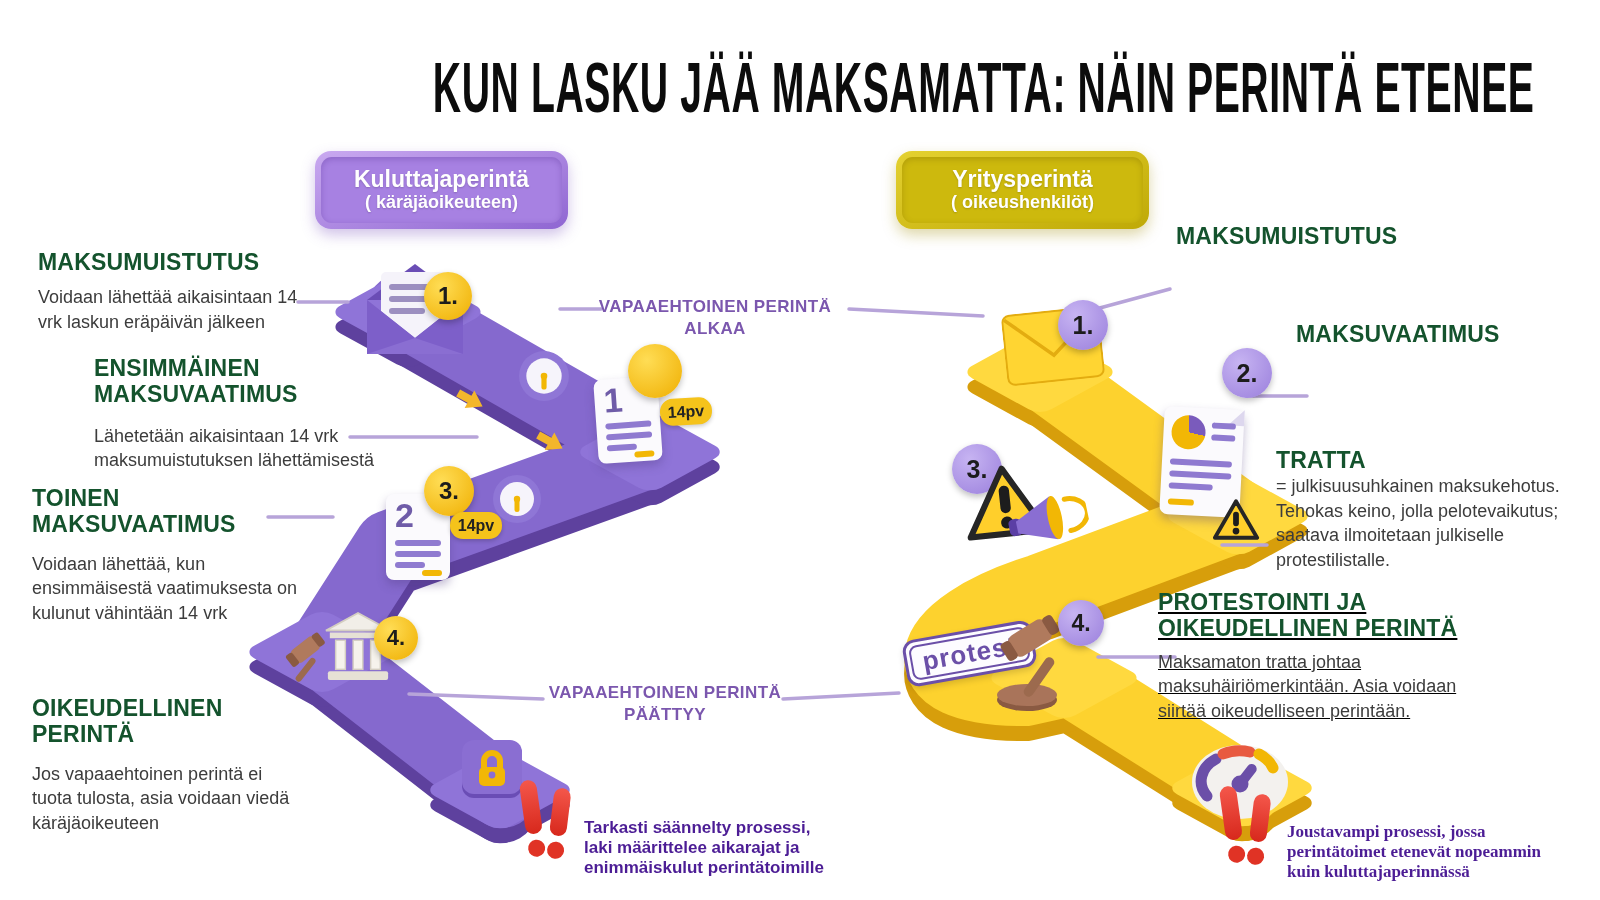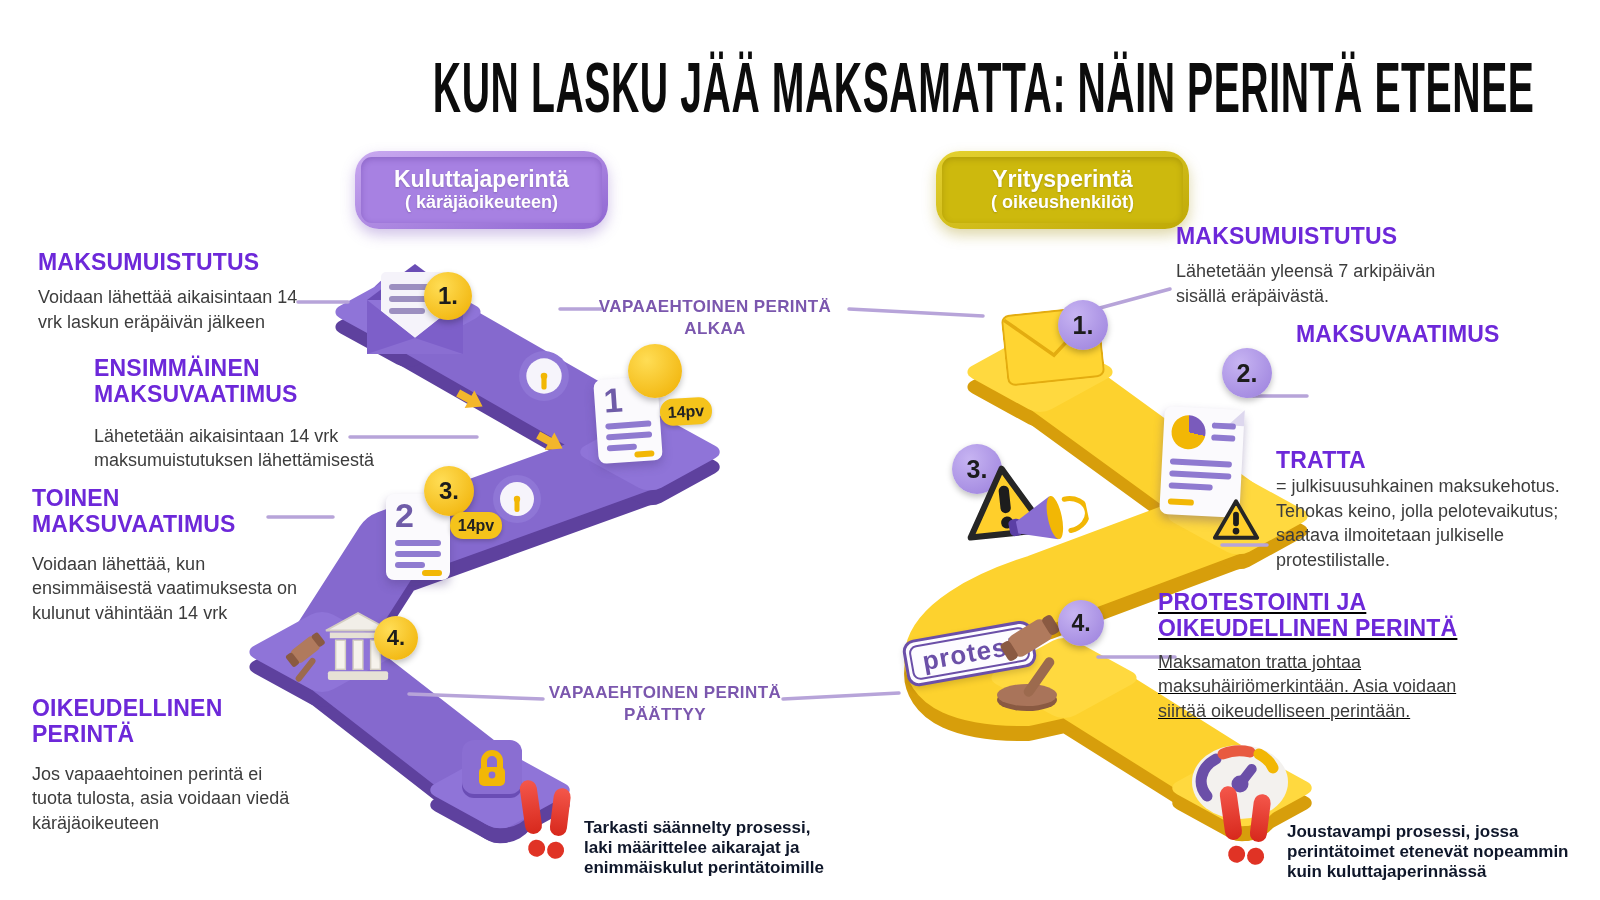--- a/index.html
+++ b/index.html
@@ -6,37 +6,37 @@
   .canvas{position:relative;width:1600px;height:900px;background:#ffffff;overflow:hidden;
           font-family:"Liberation Sans","DejaVu Sans",sans-serif;padding-left:36px;}
   svg.bg{position:absolute;left:0;top:0;width:1600px;height:900px;}
 
   
   .title-wrap{position:absolute;left:0;right:0;top:48px;text-align:center;}
   .title{display:inline-block;transform:scaleX(.56);transform-origin:center;
          font-size:70px;font-weight:800;letter-spacing:1px;color:#0c0c0c;white-space:nowrap;margin:0;}
 
   
-  .badge{position:absolute;width:253px;height:78px;border-radius:24px;padding:6px;box-sizing:border-box;margin-left:40px;}
+  .badge{position:absolute;width:253px;height:78px;border-radius:16px;padding:6px;box-sizing:border-box;}
   .badge-inner{width:100%;height:100%;border-radius:11px;display:flex;flex-direction:column;
                align-items:center;justify-content:center;color:#fff;text-shadow:0 1px 2px rgba(0,0,0,.18);}
   .badge-purple{left:315px;top:151px;background:linear-gradient(160deg,#c9a9f0,#8f66d2);box-shadow:0 6px 14px rgba(120,80,190,.35);}
   .badge-purple .badge-inner{background:#a781e2;box-shadow:inset 0 2px 6px rgba(60,20,120,.25);}
   .badge-yellow{left:896px;top:151px;background:linear-gradient(160deg,#e4d130,#bfa906);box-shadow:0 6px 14px rgba(160,140,10,.35);}
   .badge-yellow .badge-inner{background:#cdb90d;box-shadow:inset 0 2px 6px rgba(110,90,0,.3);}
   .badge-title{font-size:23px;font-weight:800;line-height:1.1;}
   .badge-sub{font-size:18px;font-weight:700;line-height:1.2;}
 
   
   .step{position:absolute;}
-  .step h2{margin:0;font-size:23px;font-weight:800;color:#6d28d9;line-height:1.12;letter-spacing:.2px;}
+  .step h2{margin:0;font-size:23px;font-weight:800;color:#14532d;line-height:1.12;letter-spacing:.2px;}
   .step p{margin:9px 0 0;font-size:18px;color:#3c3c3c;line-height:1.38;}
   .flow-label{position:absolute;font-size:17px;font-weight:800;color:#7b57ae;
               text-align:center;line-height:1.3;letter-spacing:.4px;}
-  .footnote{position:absolute;font-size:17px;font-weight:800;color:#0f172a;line-height:1.18;}
+  .footnote{position:absolute;font-size:17px;font-weight:800;color:#4c1d95;line-height:1.18;}
 
   
   .ic{position:absolute;}
 
   
   .nb{position:absolute;border-radius:50%;display:flex;align-items:center;justify-content:center;
       font-weight:800;color:#1c1c1c;box-shadow:0 3px 6px rgba(0,0,0,.25);}
   .nb-gold{background:radial-gradient(circle at 35% 30%,#ffdd55,#efae00);}
   .nb-purple{background:radial-gradient(circle at 35% 30%,#c7b4f2,#9a7fdc);}
 
@@ -216,39 +216,38 @@
     <h2>TOINEN MAKSUVAATIMUS</h2>
     <p style="margin-top:14px;">Voidaan lähettää, kun ensimmäisestä vaatimuksesta on kulunut vähintään 14 vrk</p>
   </div>
   <div class="step" style="left:32px;top:696px;width:270px;">
     <h2>OIKEUDELLINEN PERINTÄ</h2>
     <p style="margin-top:14px;">Jos vapaaehtoinen perintä ei tuota tulosta, asia voidaan viedä käräjäoikeuteen</p>
   </div>
 
   <div class="step" style="left:1176px;top:224px;width:290px;">
     <h2>MAKSUMUISTUTUS</h2>
-    <p>Lähetetään yleensä 7 arkipäivän sisällä eräpäivästä.</p>
   </div>
   <div class="step" style="left:1296px;top:322px;width:262px;">
     <h2>MAKSUVAATIMUS</h2>
   </div>
   <div class="step" style="left:1276px;top:448px;width:312px;">
     <h2>TRATTA</h2>
     <p style="margin-top:0;">= julkisuusuhkainen maksukehotus. Tehokas keino, jolla pelotevaikutus; saatava ilmoitetaan julkiselle protestilistalle.</p>
   </div>
   <div class="step" style="left:1158px;top:590px;width:335px;text-decoration:underline;">
     <h2>PROTESTOINTI JA OIKEUDELLINEN PERINTÄ</h2>
     <p style="margin-top:8px;">Maksamaton tratta johtaa maksuhäiriömerkintään. Asia voidaan siirtää oikeudelliseen perintään.</p>
   </div>
 
   <div class="flow-label" style="left:545px;top:682px;width:240px;">VAPAAEHTOINEN PERINTÄ PÄÄTTYY</div>
   <div class="flow-label" style="left:595px;top:296px;width:240px;">VAPAAEHTOINEN PERINTÄ ALKAA</div>
 
   <div class="footnote" style="left:584px;top:818px;width:250px;">Tarkasti säännelty prosessi, laki määrittelee aikarajat ja enimmäiskulut perintätoimille</div>
-  <div class="footnote" style="left:1287px;top:822px;width:285px;">Joustavampi prosessi, jossa perintätoimet etenevät nopeammin kuin kuluttajaperinnässä</div>
+  <div class="footnote" style="left:1287px;top:822px;width:285px;font-family:Liberation Serif, serif;">Joustavampi prosessi, jossa perintätoimet etenevät nopeammin kuin kuluttajaperinnässä</div>
 
   <div class="ic" style="left:362px;top:260px;width:106px;height:96px;">
     <svg viewBox="0 0 100 96" width="106" height="96">
       <polygon points="2,40 50,4 98,40" fill="#6a4db5"></polygon>
       <rect x="16" y="12" width="68" height="66" rx="5" fill="#f5f3fa"></rect>
       <rect x="24" y="24" width="52" height="6" rx="3" fill="#9c8fc0"></rect>
       <rect x="24" y="36" width="52" height="6" rx="3" fill="#9c8fc0"></rect>
       <rect x="24" y="48" width="36" height="6" rx="3" fill="#9c8fc0"></rect>
       <polygon points="2,40 50,78 98,40 98,94 2,94" fill="#8a6ed2"></polygon>
       <polygon points="2,94 2,40 50,78" fill="#7d5fc9"></polygon>

